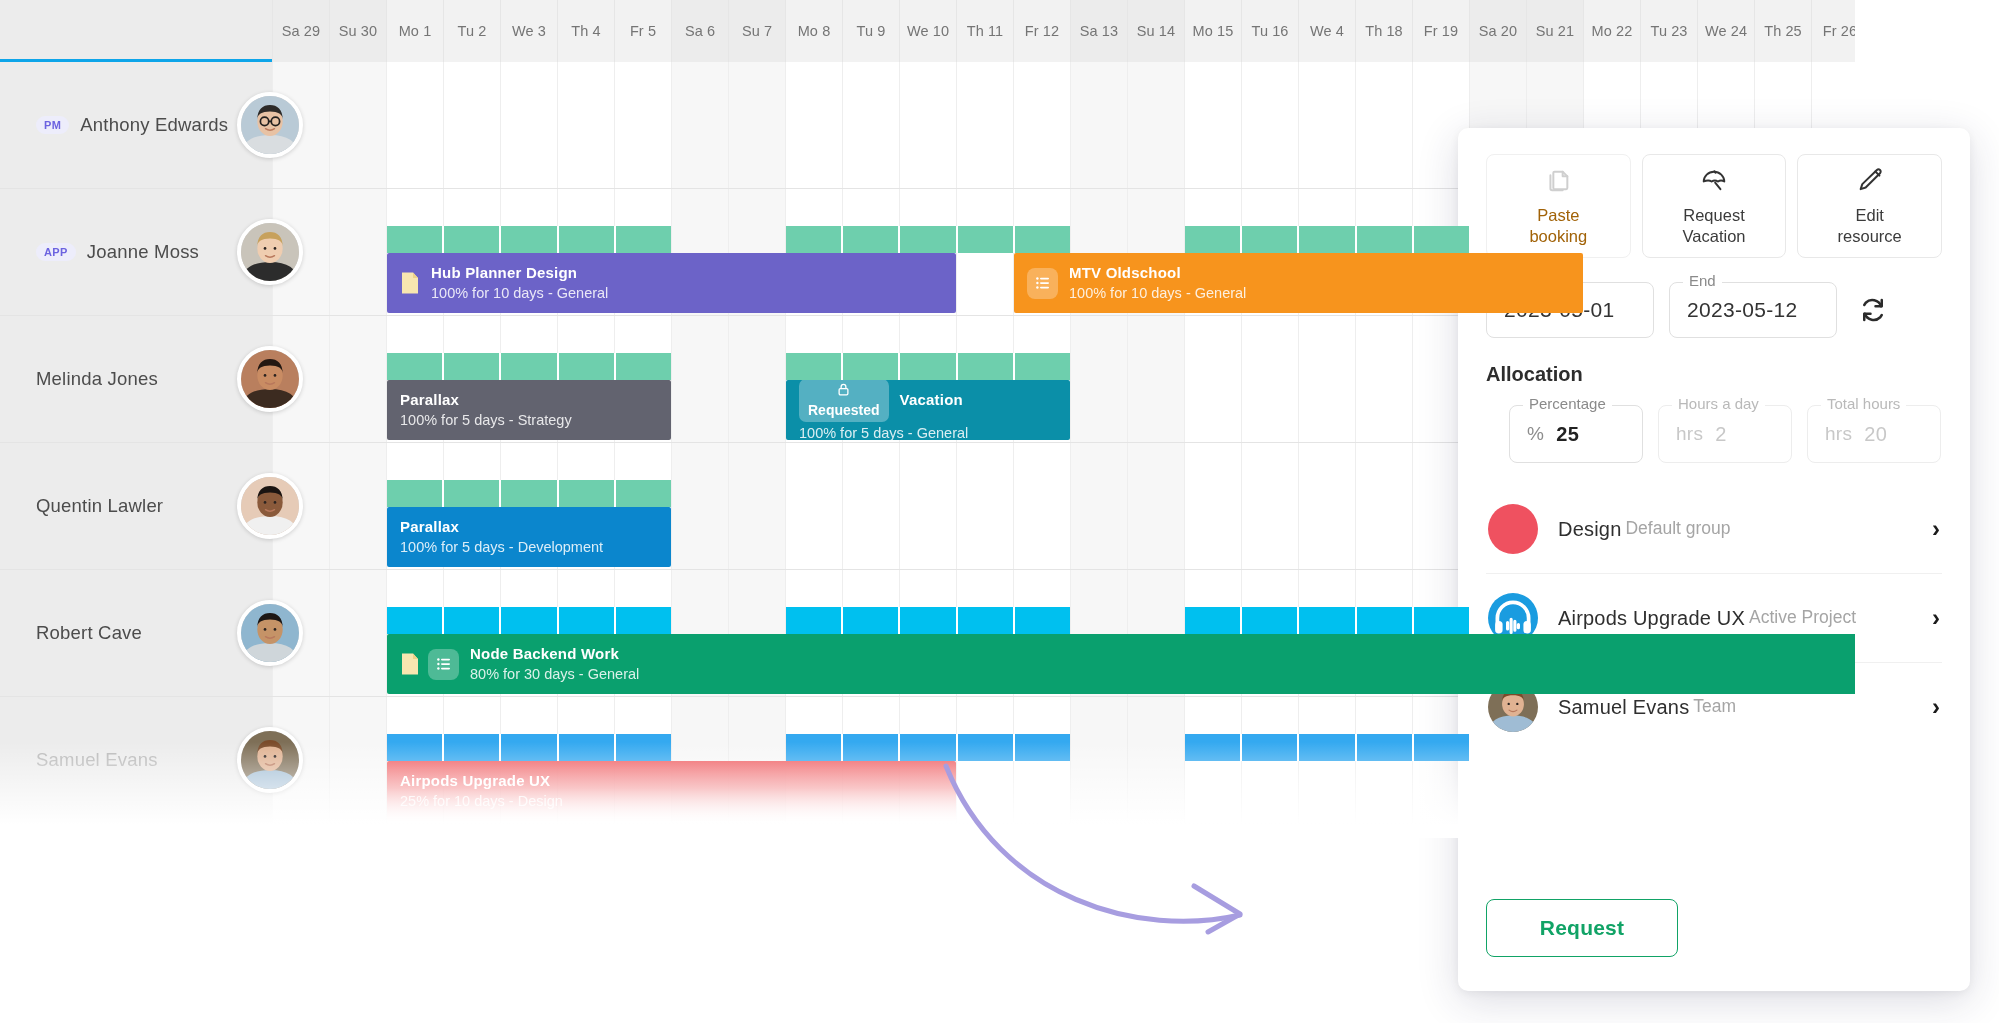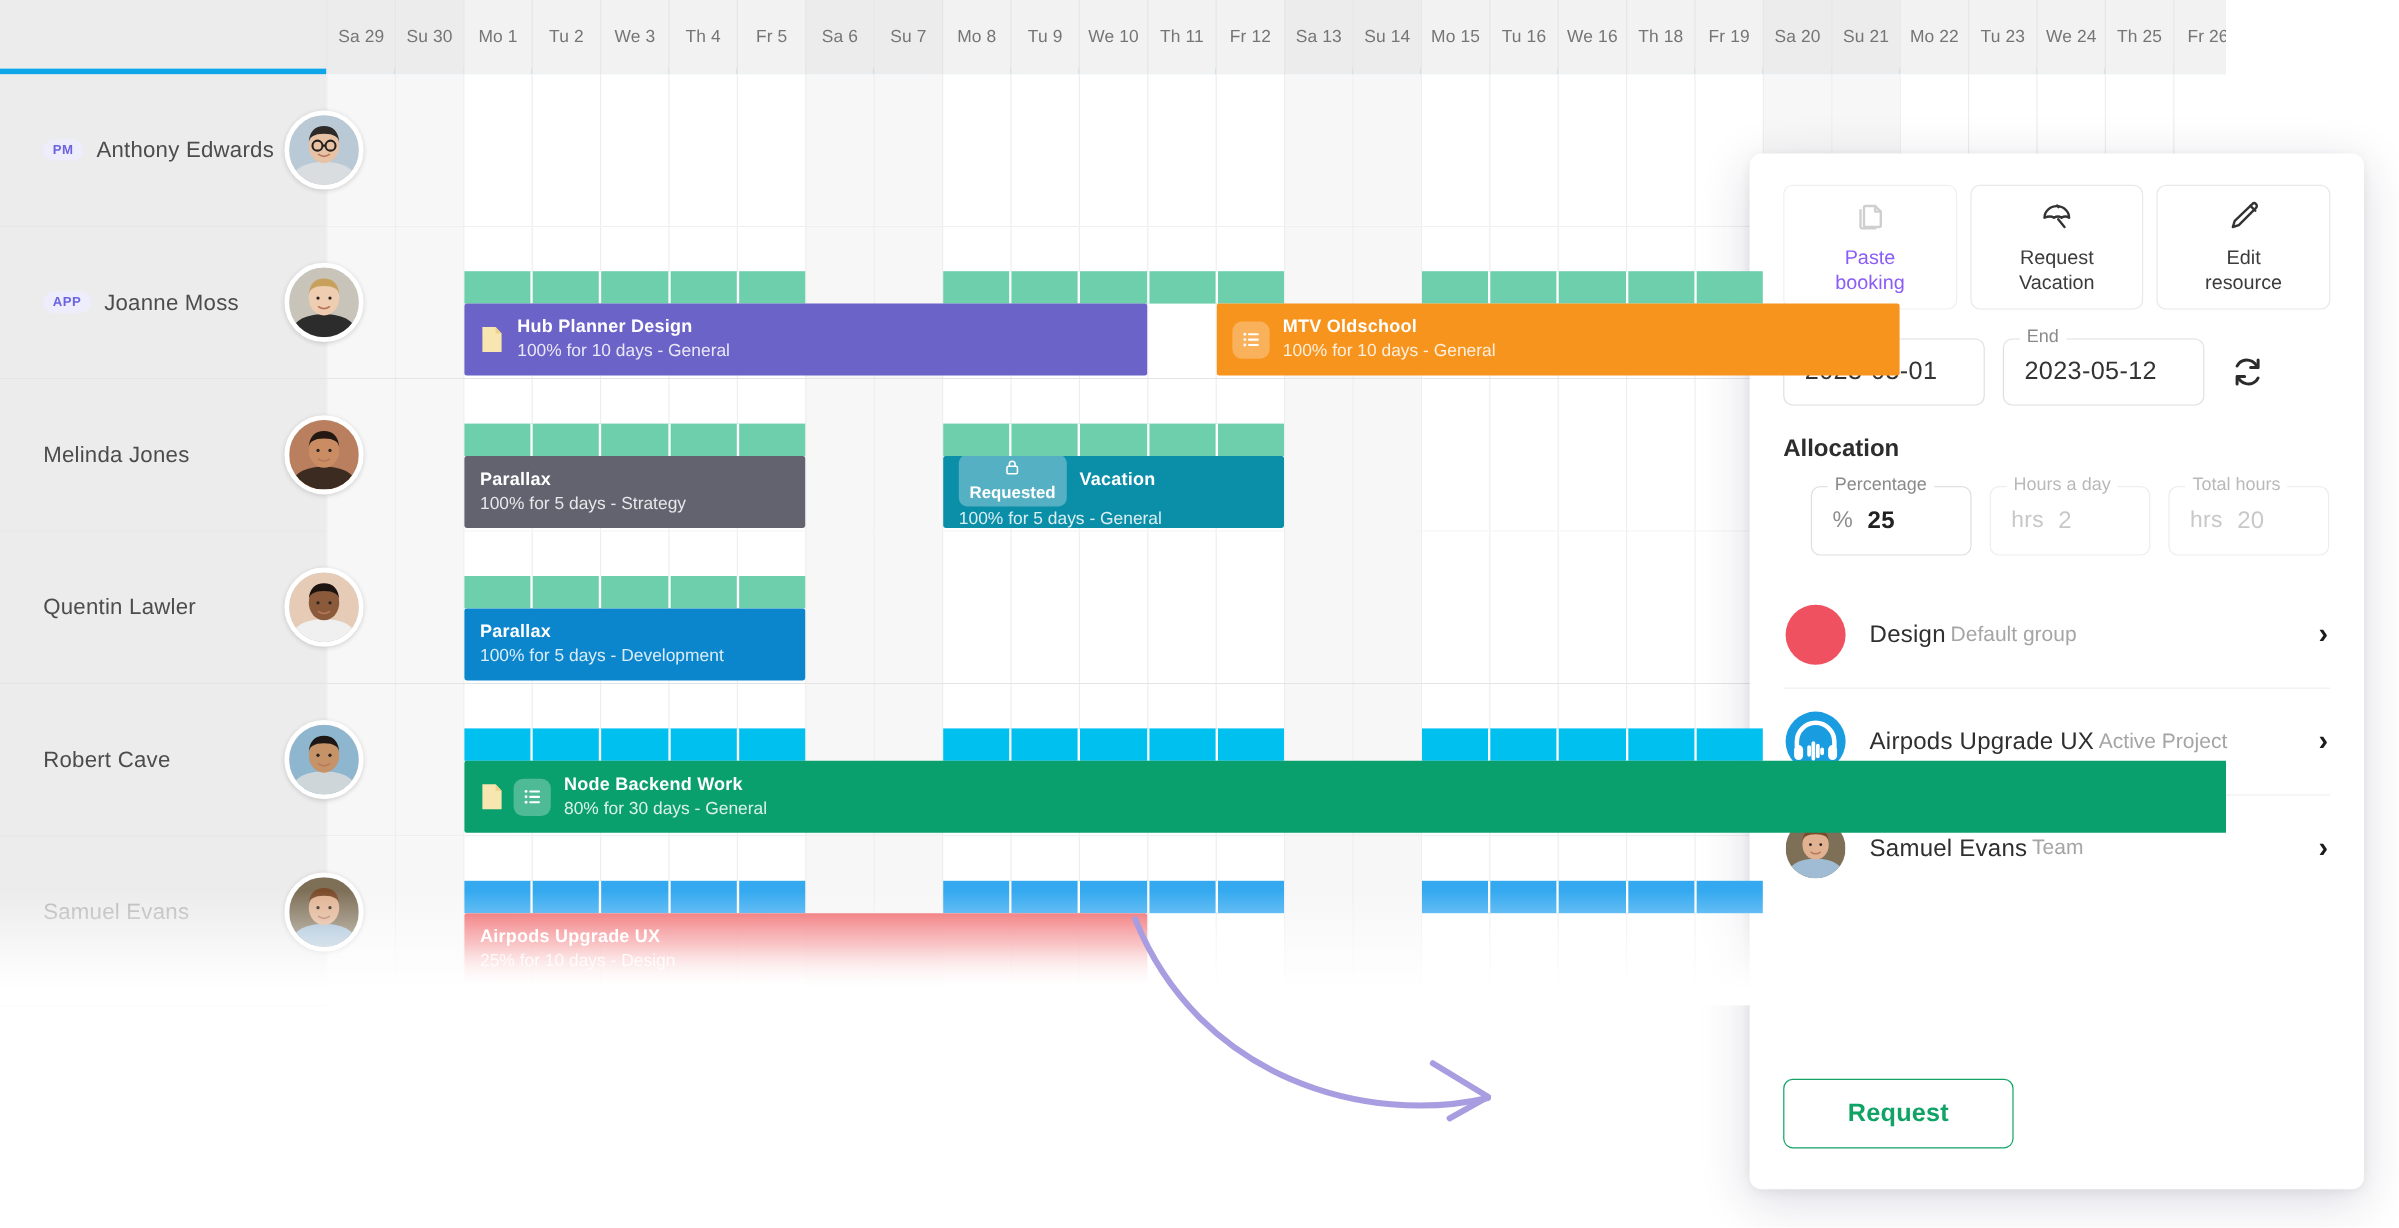--- a/index.html
+++ b/index.html
@@ -19,21 +19,21 @@
     background: #ffffff;
     overflow: hidden;
   }
   
   .res-col-bg {
     position:absolute; left:0; top:0; width:272px; height:838px;
     background:#ececec;
   }
   .grid-header {
     position:absolute; left:0; top:0; width:1855px; height:62px;
-    background:#f2f2f2; border-bottom:5px solid #0ea5e9;
+    background:#f2f2f2; border-bottom:3px solid #0ea5e9;
     display:flex;
   }
   .grid-header .corner { width:272px; flex:0 0 272px; background:#ececec; }
   .day-cell {
     flex:0 0 57px; width:57px; height:62px;
     display:flex; align-items:center; justify-content:center;
     font-size:14.5px; color:#757575; letter-spacing:.1px;
     border-left:1px solid #e6e6e6;
     background:#f2f2f2;
   }
@@ -132,21 +132,21 @@
   .qa {
     flex:1; height:104px; border:1px solid #e8e8e8; border-radius:8px;
     display:flex; flex-direction:column; align-items:center; justify-content:center;
     gap:9px; background:#fff; cursor:pointer;
   }
   .qa.disabled { border-color:#f0f0f0; }
   .qa-label {
     font-size:16.5px; color:#3b3b3b; text-align:center; line-height:1.22;
     white-space:pre-line;
   }
-  .qa.disabled .qa-label { color:#8b5cf6; }
+  .qa.disabled .qa-label { color:#a16207; }
   .qa-icon { height:30px; display:flex; align-items:center; }
 
   .dates-row { display:flex; align-items:flex-end; gap:15px; margin-top:24px; }
   .field { position:relative; }
   .field-label {
     position:absolute; top:-10px; left:14px; padding:0 6px;
     background:#fff; font-size:15px; color:#8a8a8a; z-index:2;
   }
   .field-label.dim { color:#b9b9b9; }
   .field-box {
@@ -217,21 +217,21 @@
           <div class="day-cell weekend">Su 7</div>
           <div class="day-cell">Mo 8</div>
           <div class="day-cell">Tu 9</div>
           <div class="day-cell">We 10</div>
           <div class="day-cell">Th 11</div>
           <div class="day-cell">Fr 12</div>
           <div class="day-cell weekend">Sa 13</div>
           <div class="day-cell weekend">Su 14</div>
           <div class="day-cell">Mo 15</div>
           <div class="day-cell">Tu 16</div>
-          <div class="day-cell">We 16</div>
+          <div class="day-cell">We 4</div>
           <div class="day-cell">Th 18</div>
           <div class="day-cell">Fr 19</div>
           <div class="day-cell weekend">Sa 20</div>
           <div class="day-cell weekend">Su 21</div>
           <div class="day-cell">Mo 22</div>
           <div class="day-cell">Tu 23</div>
           <div class="day-cell">We 24</div>
           <div class="day-cell">Th 25</div>
           <div class="day-cell">Fr 26</div>
         </div>

